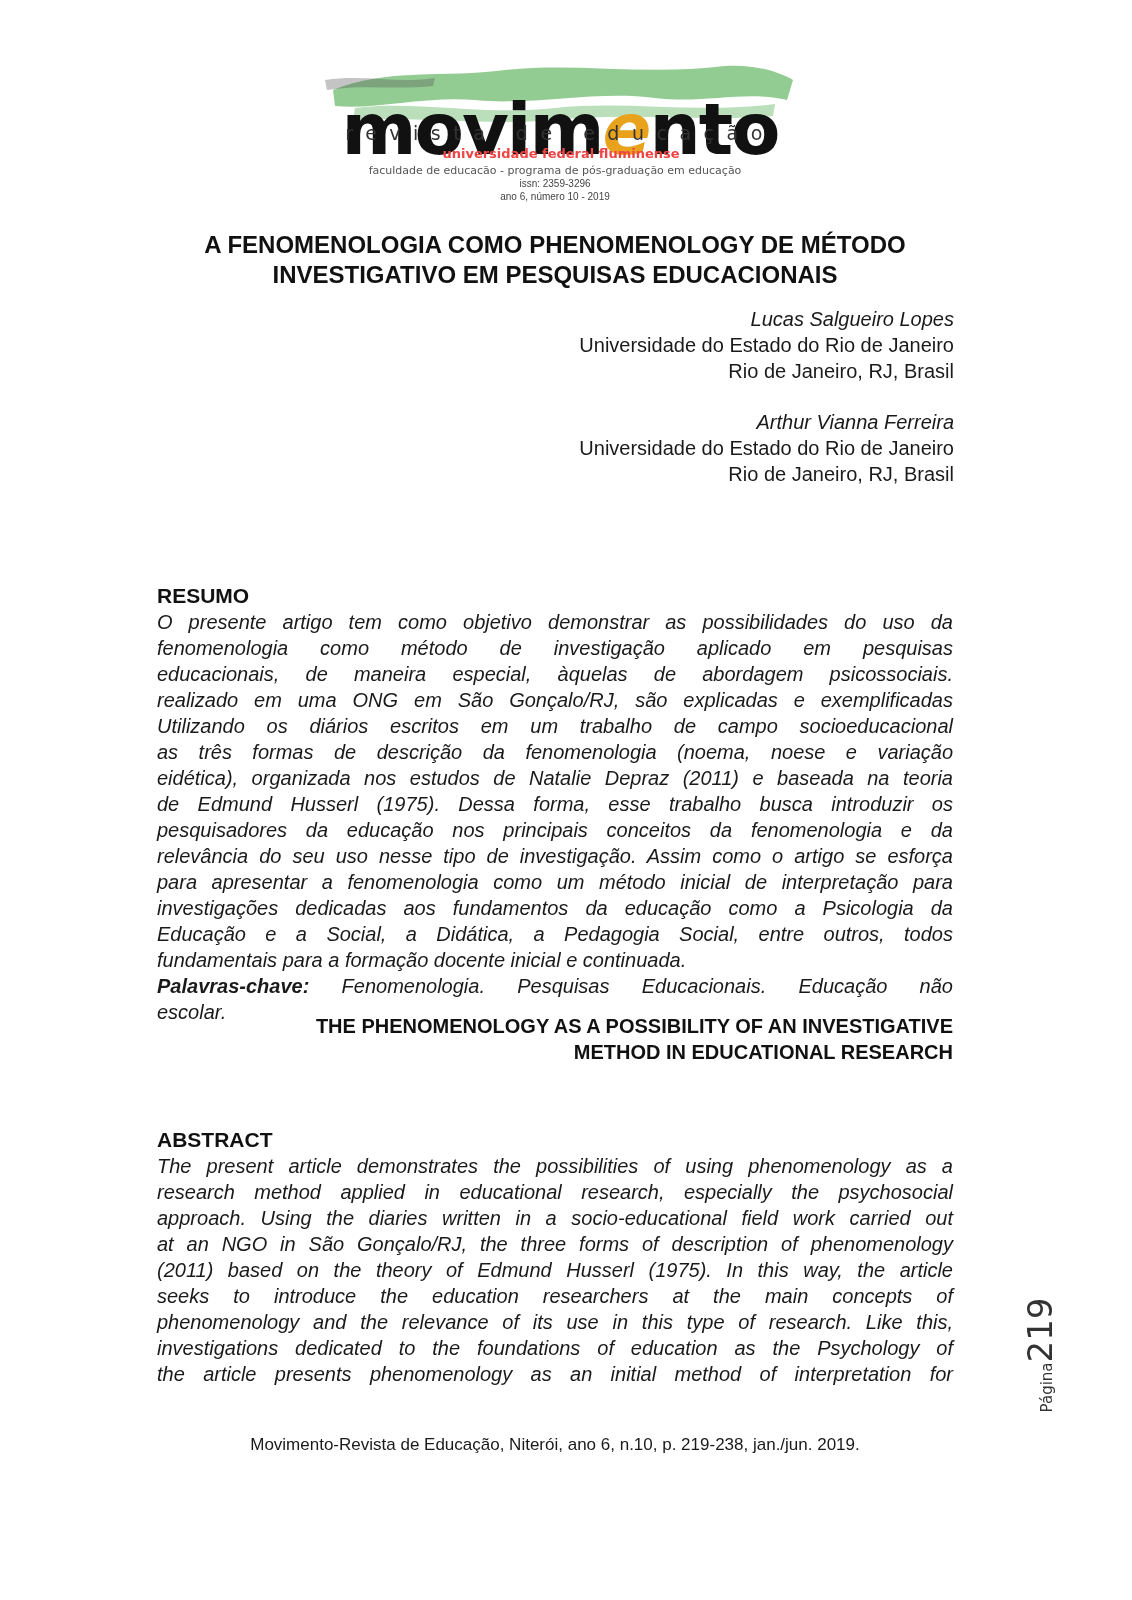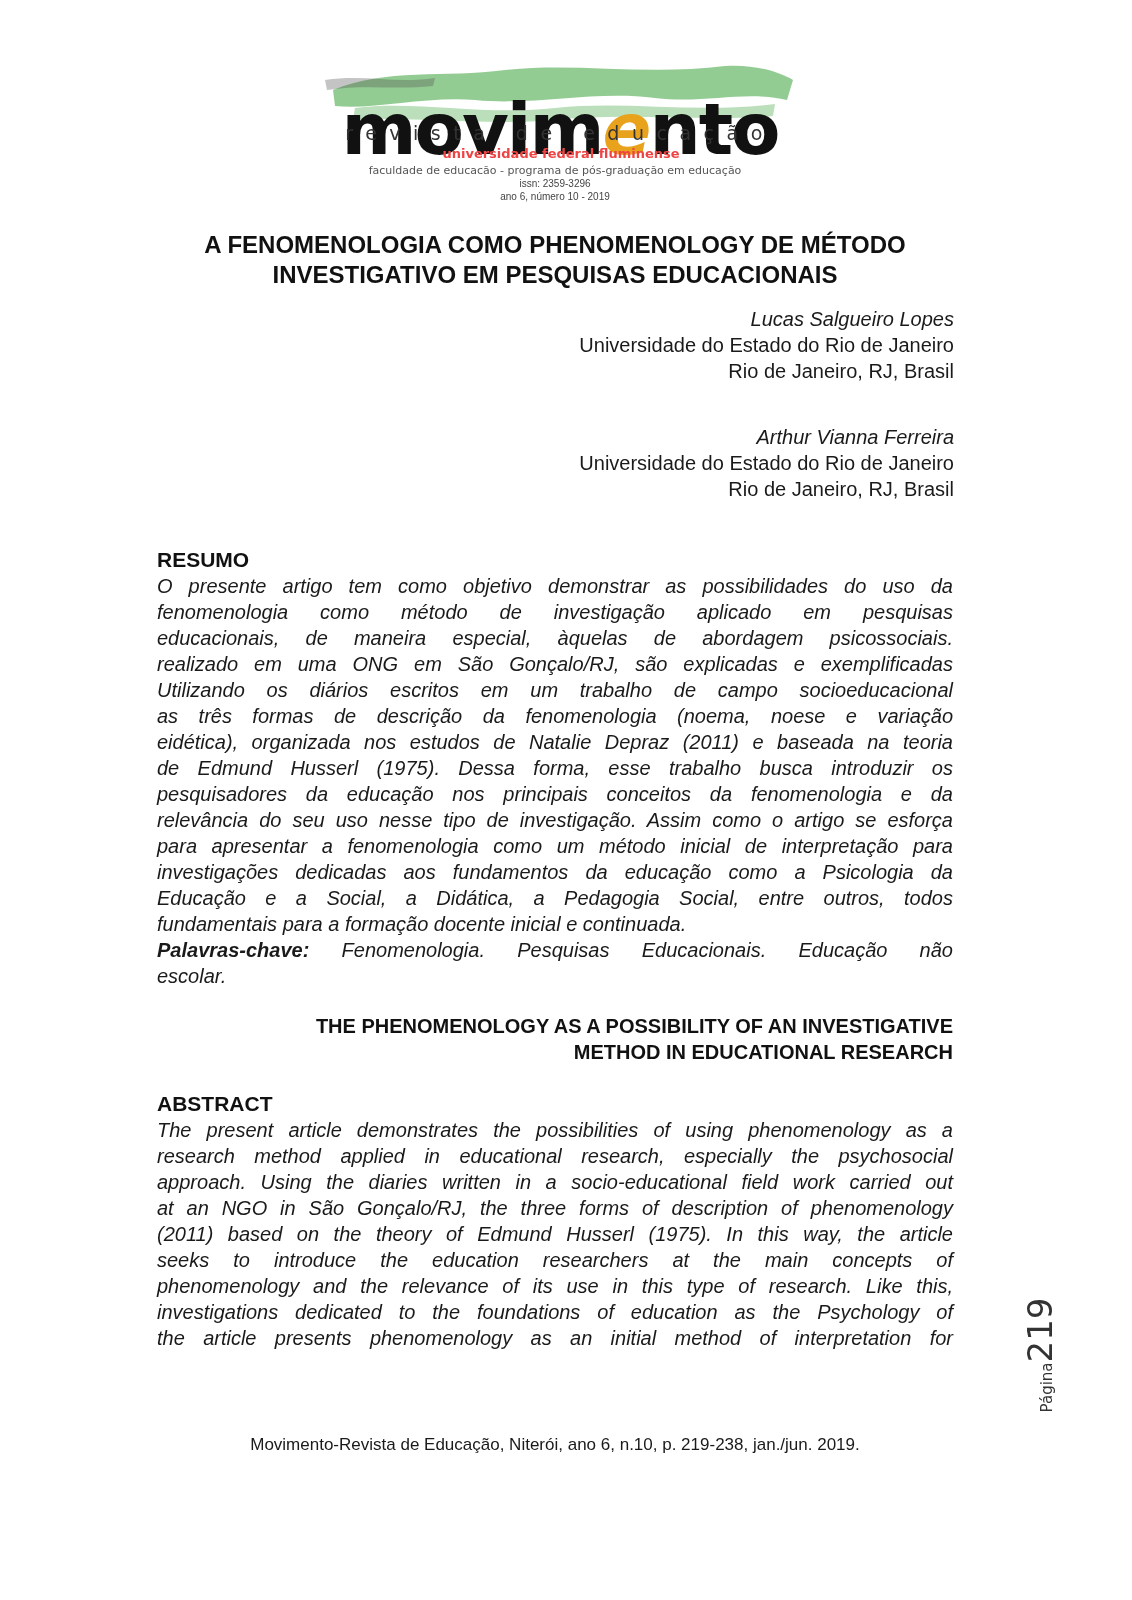--- a/index.html
+++ b/index.html
@@ -22,24 +22,24 @@
     font-size: 10px; color: #444; line-height: 12px; }
   .logo-ano { position: absolute; left: 0; top: 133px; width: 460px; text-align: center;
     font-size: 10px; color: #444; line-height: 12px; }
 
   .title { position: absolute; left: 150px; top: 230px; width: 810px; text-align: center;
     font-weight: bold; font-size: 24px; line-height: 30px; color: #111; }
 
   .author-block { position: absolute; right: 178px; text-align: right; font-size: 20px; line-height: 26px; color: #1a1a1a; }
   .author-block .name { font-style: italic; }
   .author-1 { top: 306px; }
-  .author-2 { top: 424px; }
+  .author-2 { top: 409px; }
 
   .section { position: absolute; left: 157px; width: 796px; }
-  .section-heading { font-weight: bold; font-size: 21px; line-height: 26px; color: #111; }
+  .section-heading { font-weight: bold; font-size: 21px; line-height: 26px; color: #111; margin-top: 36px; }
   .para { font-size: 20px; line-height: 26px; text-align: justify; color: #1a1a1a; font-style: italic; }
   .para .line { display: block; text-align: justify; text-align-last: justify; white-space: nowrap; }
   .para .line.last { text-align-last: left; }
   .kw-label { font-weight: bold; }
 
   .resumo { top: 547px; }
   .en-title { position: absolute; left: 157px; top: 1013px; width: 796px; text-align: right;
     font-weight: bold; font-size: 20px; line-height: 26px; color: #111; }
   .abstract { top: 1091px; }
 

